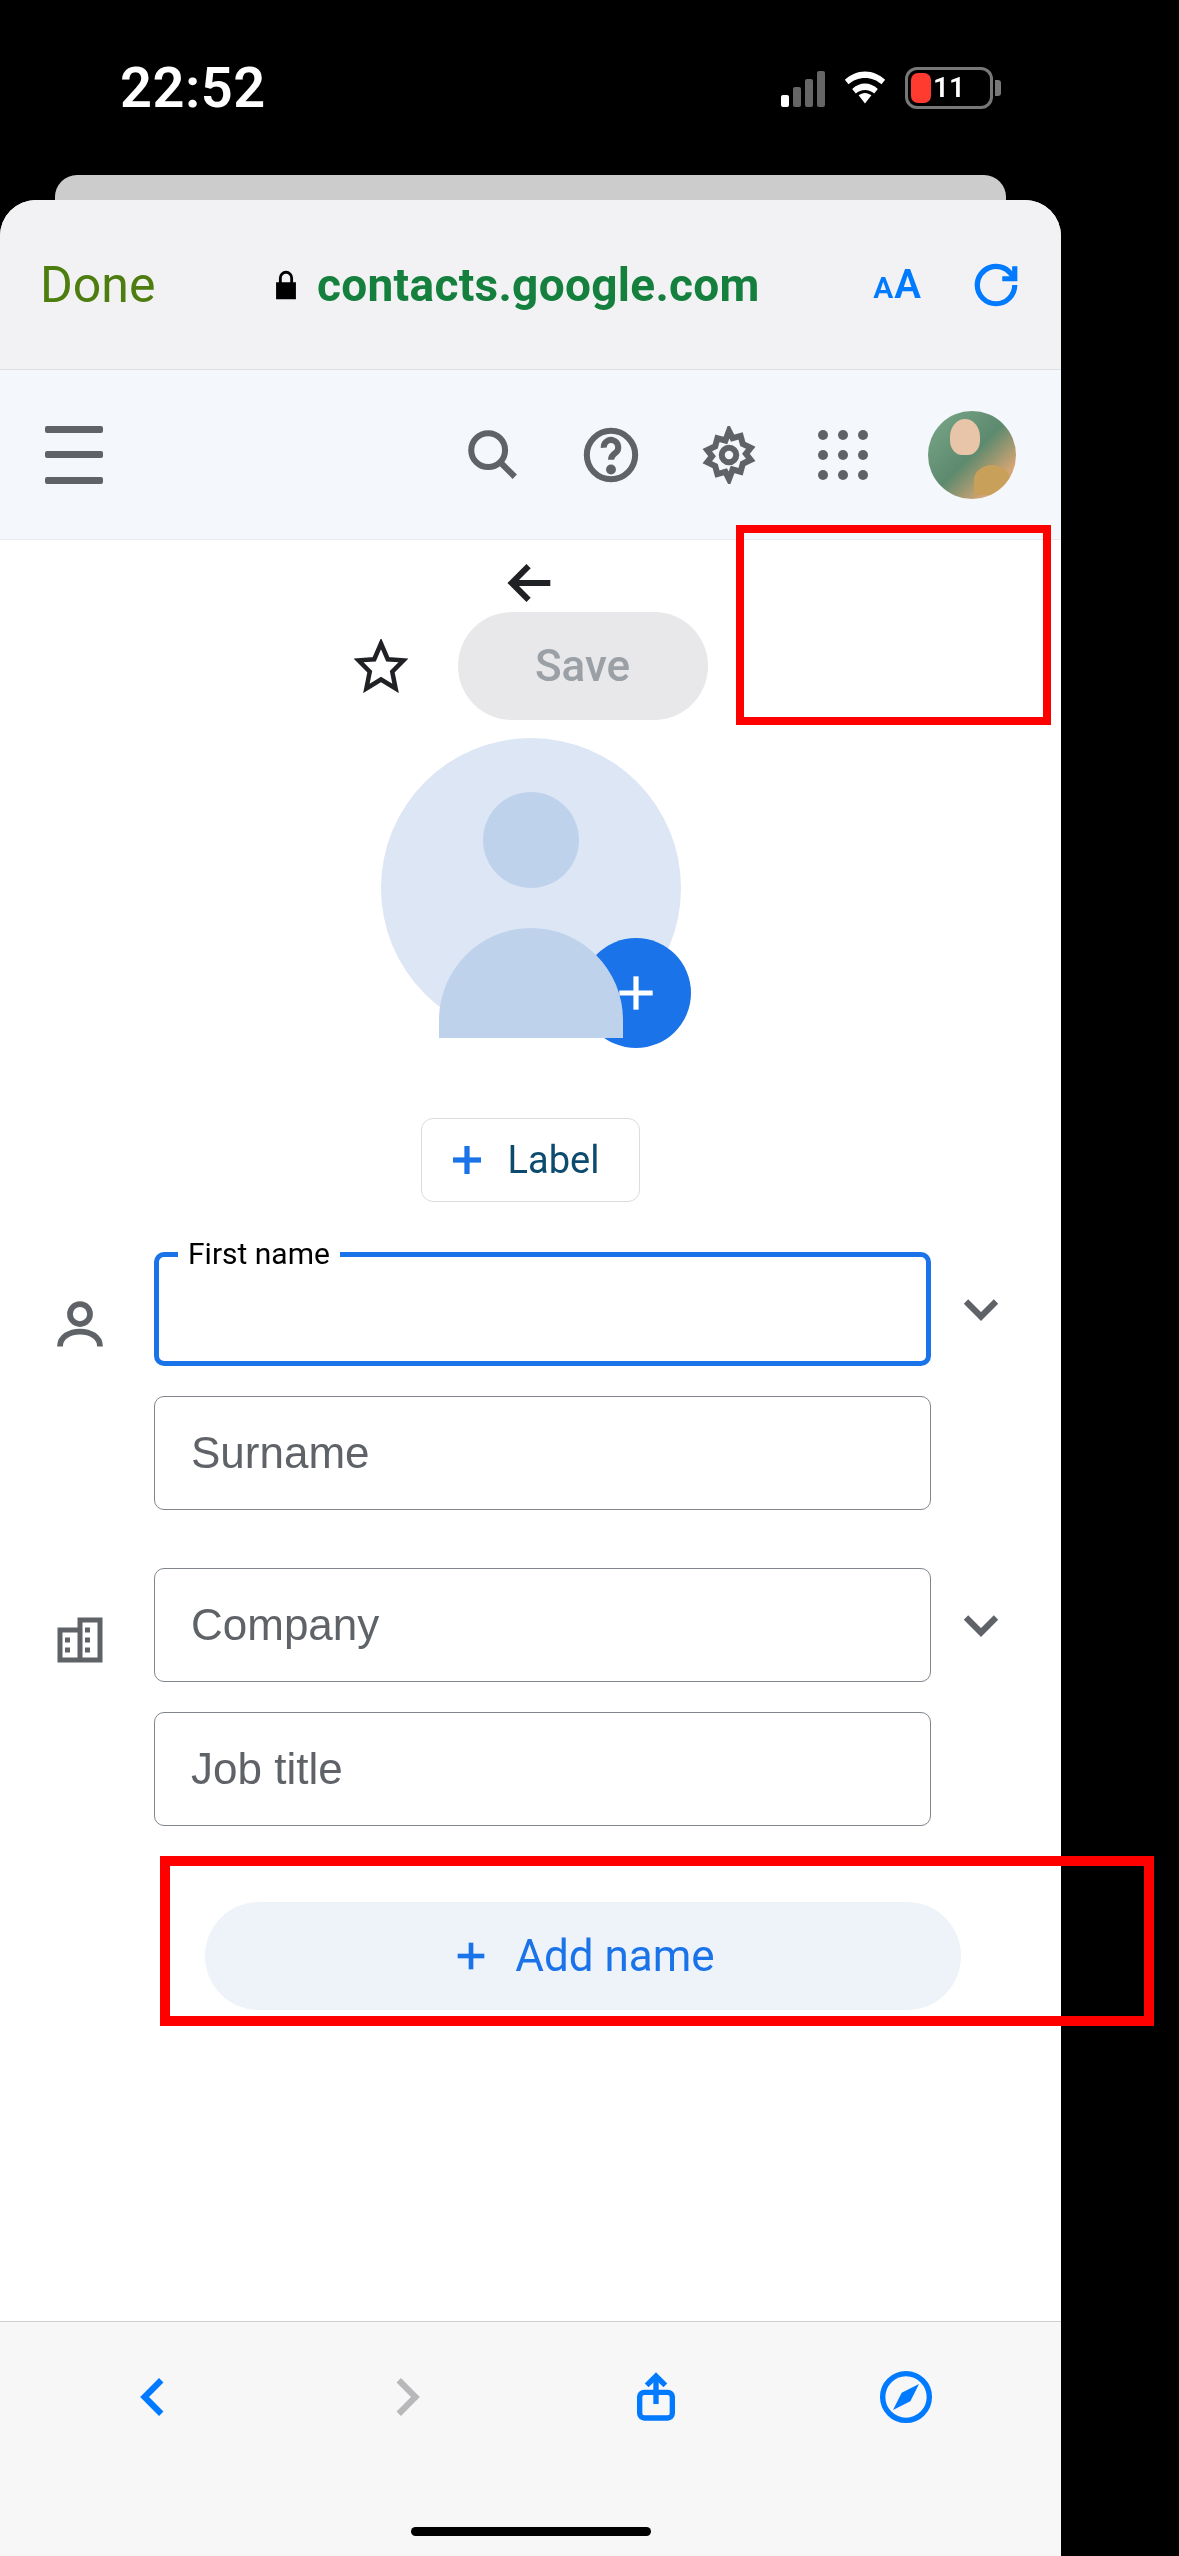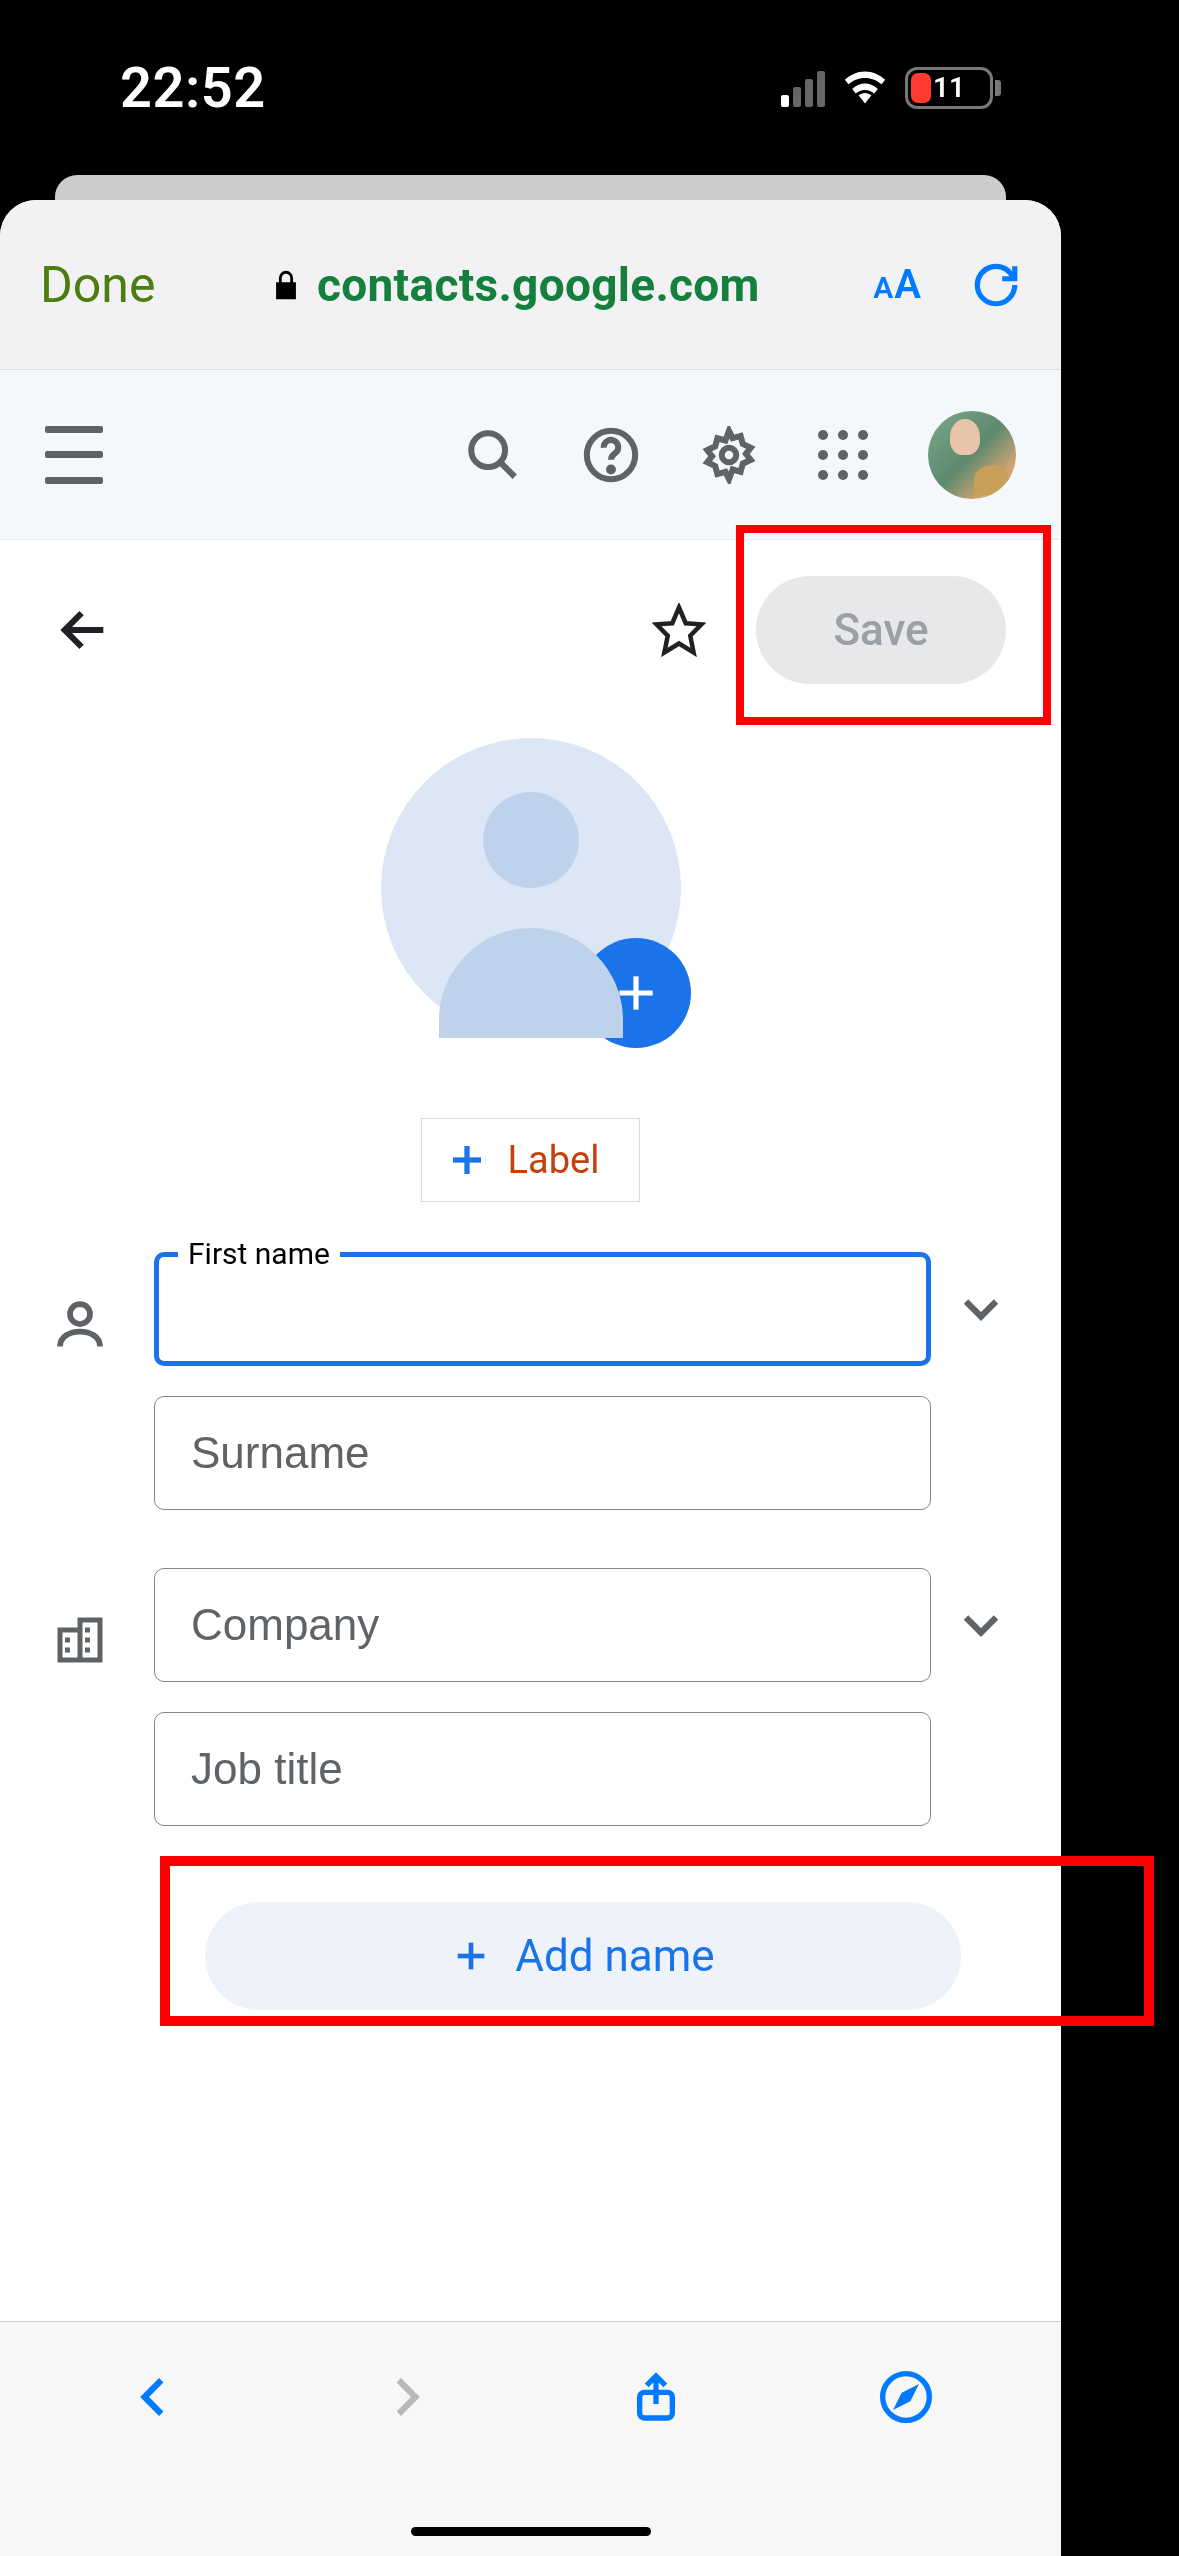--- a/index.html
+++ b/index.html
@@ -43,38 +43,38 @@
   .ham div{height:7px;background:#5f6368;border-radius:2px;}
   .tool-right { display:flex; align-items:center; gap:60px; }
   .tic { width:58px;height:58px; color:#5f6368;}
   .apps-grid { display:grid; grid-template-columns:repeat(3,10px); grid-template-rows:repeat(3,10px); gap:10px;}
   .apps-grid div{width:10px;height:10px;background:#5f6368;border-radius:50%;}
   .avatar { width:88px;height:88px;border-radius:50%; background:linear-gradient(135deg,#7ba88a 0%,#5d8a6e 50%,#d4a574 80%); position:relative; overflow:hidden;}
   .avatar::before{content:'';position:absolute;top:8px;left:22px;width:30px;height:36px;background:#e8c5a8;border-radius:50% 50% 40% 40%;}
   .avatar::after{content:'';position:absolute;bottom:4px;right:6px;width:36px;height:30px;background:#c9a05a;border-radius:50% 50% 0 0;}
 
   
-  .action-row { height: 180px; display:flex; align-items:center; justify-content:space-between; padding:0 55px; }
+  .action-row { height: 180px; display:flex; align-items:center; justify-content:flex-end; padding:0 55px;flex-direction:column; }
   .back-arrow { width:58px;height:58px; }
   .action-right { display:flex; align-items:center; gap:50px; }
   .star-ic { width:54px;height:54px; }
   .save-btn { width:250px; height:108px; background:#e8e8ea; border-radius:54px; display:flex; align-items:center;justify-content:center; color:#9aa0a6; font-size:44px; font-weight:500;}
   .red-box-save { position:absolute; top:525px; right:10px; width:315px; height:200px; border:8px solid #ff0000; pointer-events:none;}
 
   
   .photo-area { display:flex; flex-direction:column; align-items:center; padding: 18px 0 40px 0;}
   .photo-circle { width:300px;height:300px;border-radius:50%;background:#dce6f5; position:relative;}
   .photo-circle::before{content:'';position:absolute;top:54px;left:102px;width:96px;height:96px;background:#bfd2ec;border-radius:50%;}
   .photo-circle::after{content:'';position:absolute;bottom:0;left:58px;width:184px;height:110px;background:#bfd2ec;border-radius:92px 92px 0 0;}
   .add-photo { position:absolute; bottom:-10px; right:-10px; width:110px;height:110px;border-radius:50%;background:#1a73e8;display:flex;align-items:center;justify-content:center;}
   .add-photo svg{width:50px;height:50px;}
 
   
   .label-row { display:flex; justify-content:center; padding:40px 0 50px 0;}
-  .label-chip { height:84px; padding:0 40px 0 24px; border:1.5px solid #dadce0; border-radius:0; display:flex; align-items:center; gap:20px; font-size:38px; color:#c2410c;}
+  .label-chip { height:84px; padding:0 40px 0 24px; border:1.5px solid #dadce0; border-radius:12px; display:flex; align-items:center; gap:20px; font-size:38px; color:#0c4a6e;}
   .label-chip svg{width:42px;height:42px;}
 
   
   .form { flex:1; padding:0 50px; }
   .form-group { display:flex; align-items:flex-start; gap:44px; margin-bottom:30px;}
   .group-icon { width:60px;height:60px; margin-top:42px; flex-shrink:0; color:#5f6368;}
   .group-icon.spacer { visibility:hidden;}
   .fields { flex:1; position:relative; display:flex; align-items:center; gap:20px;}
   .field-wrap { flex:1; position:relative;}
   .field { width:100%; height:114px; padding:0 36px; border:1.5px solid #80868b; border-radius:10px; font-size:44px; color:#3c4043; background:#fff; outline:none;}

